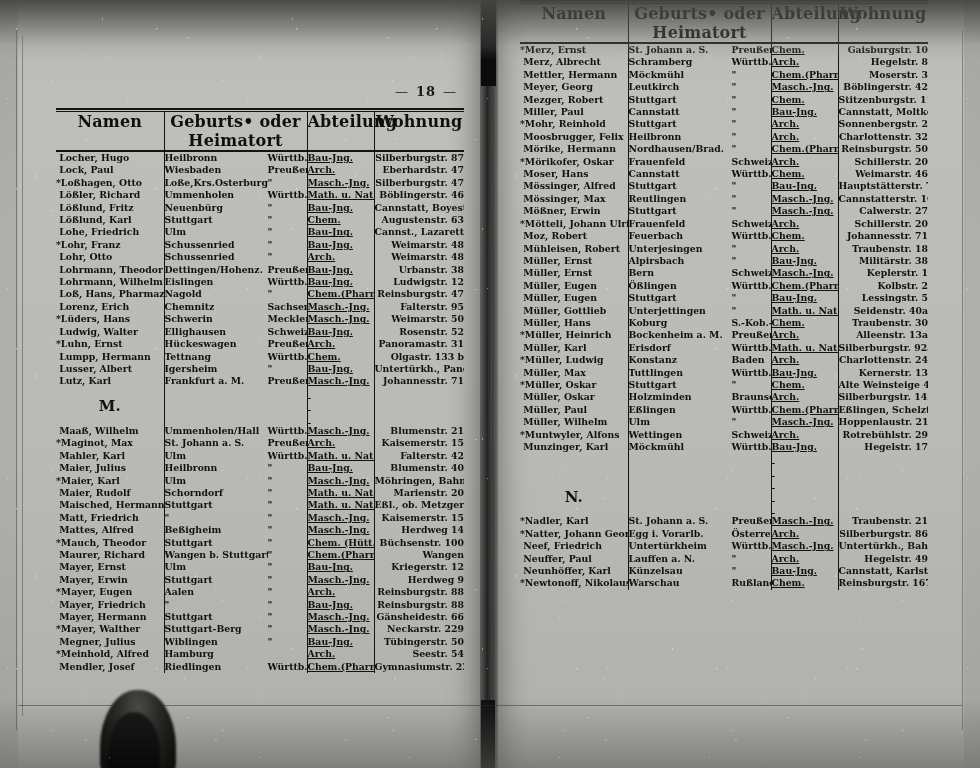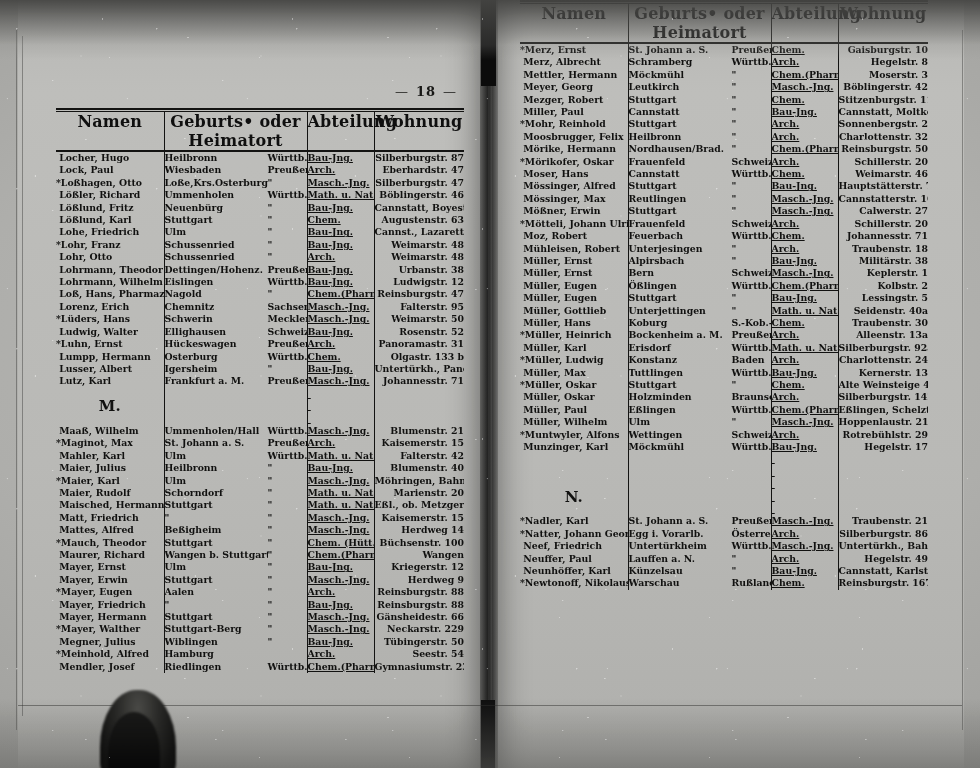--- a/index.html
+++ b/index.html
@@ -295,21 +295,21 @@
               </span>
               <span class="rowline place-row">
                 <span class="place-o">Ellighausen</span>
                 <span class="place-s">Schweiz</span>
               </span>
               <span class="rowline place-row">
                 <span class="place-o">Hückeswagen</span>
                 <span class="place-s">Preußen</span>
               </span>
               <span class="rowline place-row">
-                <span class="place-o">Osterburg</span>
+                <span class="place-o">Tettnang</span>
                 <span class="place-s">Württb.</span>
               </span>
               <span class="rowline place-row">
                 <span class="place-o">Igersheim</span>
                 <span class="place-s">"</span>
               </span>
               <span class="rowline place-row">
                 <span class="place-o">Frankfurt a. M.</span>
                 <span class="place-s">Preußen</span>
               </span>

